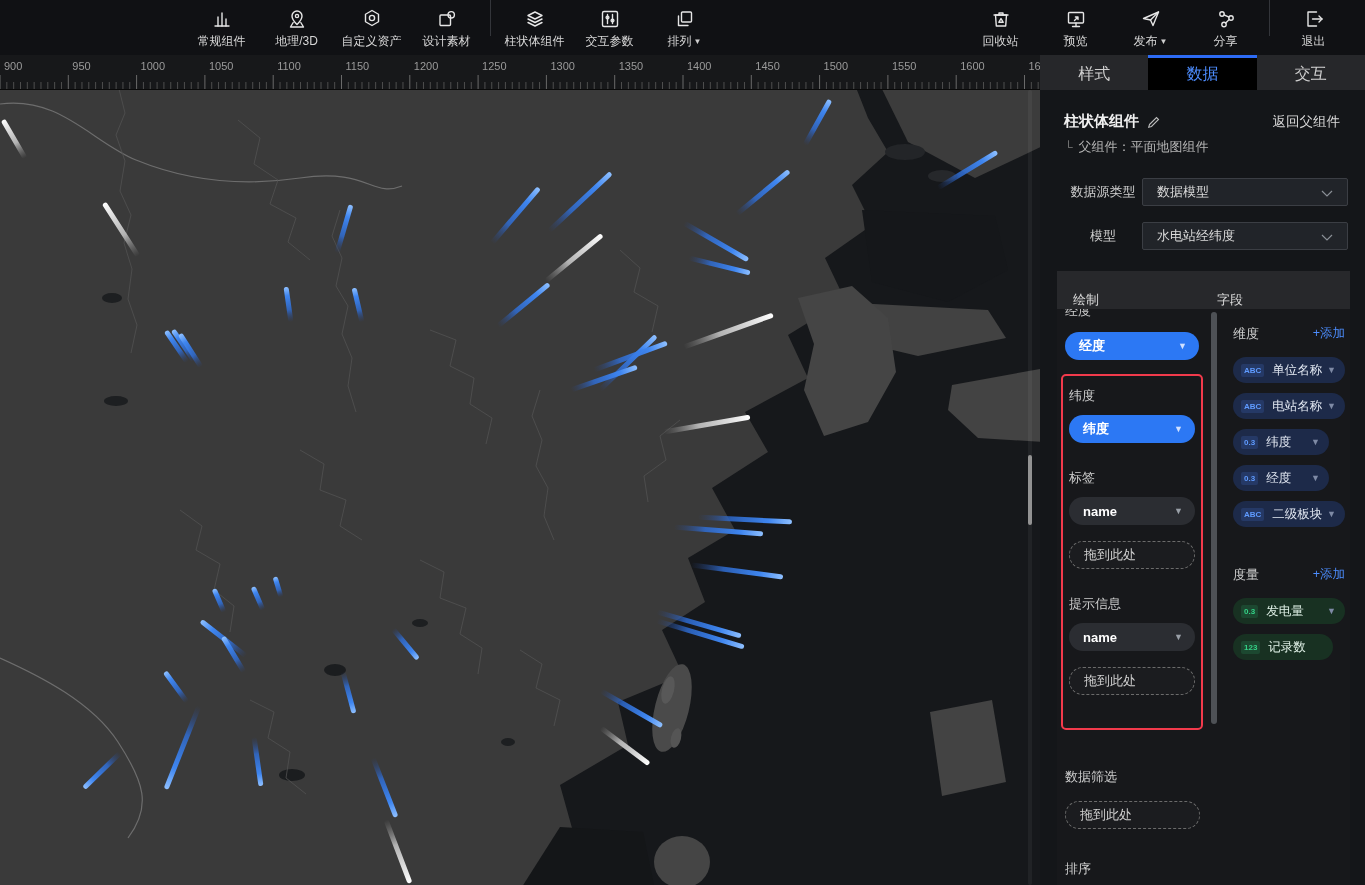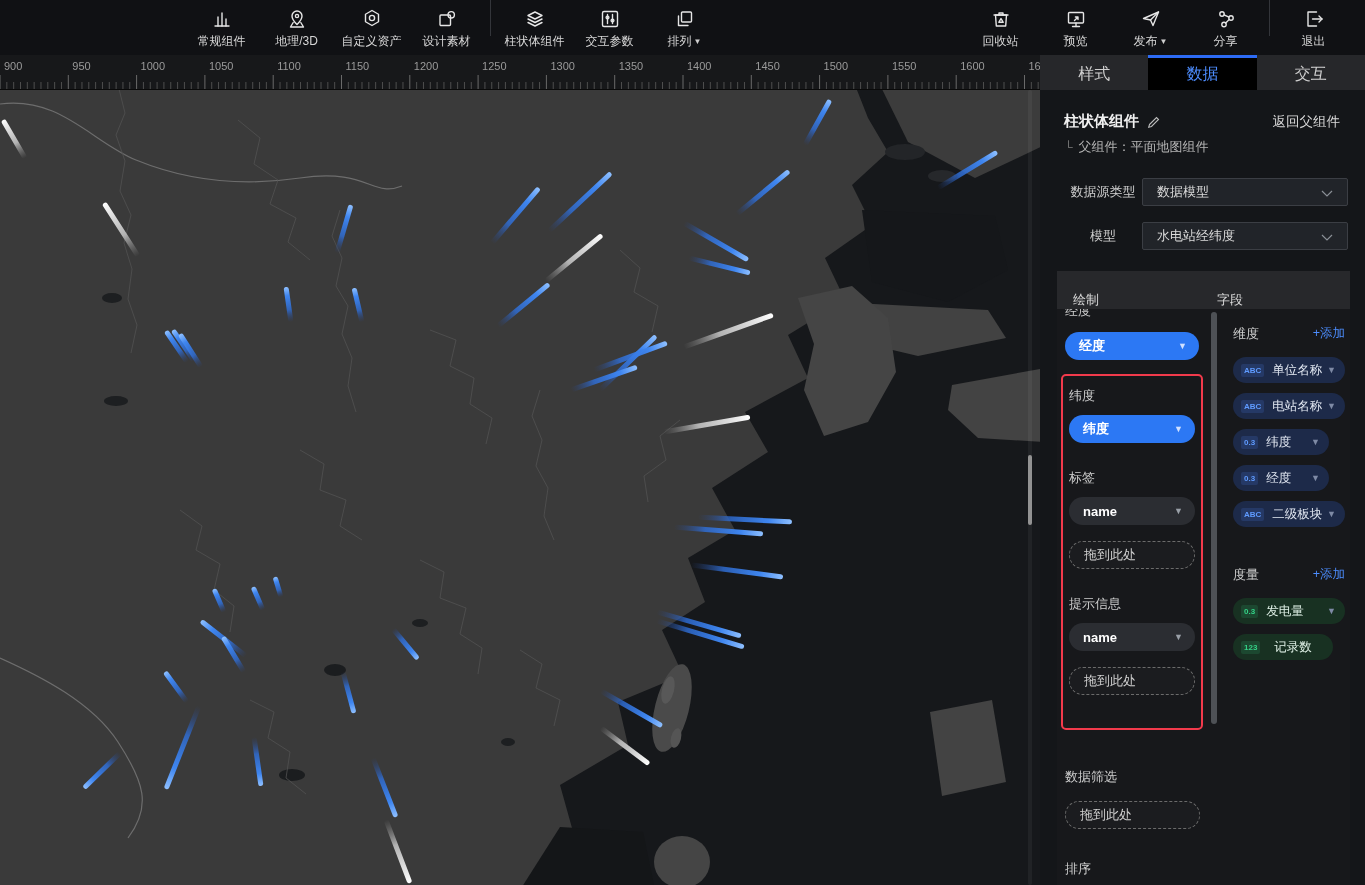--- a/index.html
+++ b/index.html
@@ -731,21 +731,21 @@
               <div class="sec-head meas-head">
                 <span class="sl">度量</span>
                 <span class="add">+添加</span>
               </div>
               <div class="chips" id="measure-chips">
                   <div class="chip chip-meas" style="width: 112px;">
                     <span class="badge">0.3</span>
                     <span class="cl">发电量</span>
                     <span class="carr">▼</span>
                   </div>
-                  <div class="chip chip-meas" style="width: 100px; gap: 6px;">
+                  <div class="chip chip-meas" style="width: 100px;">
                     <span class="badge">123</span>
                     <span class="cl">记录数</span>
                   </div>
                 </div>
             </div>
           </div>
         </div>
 
       </div>
     </div>

